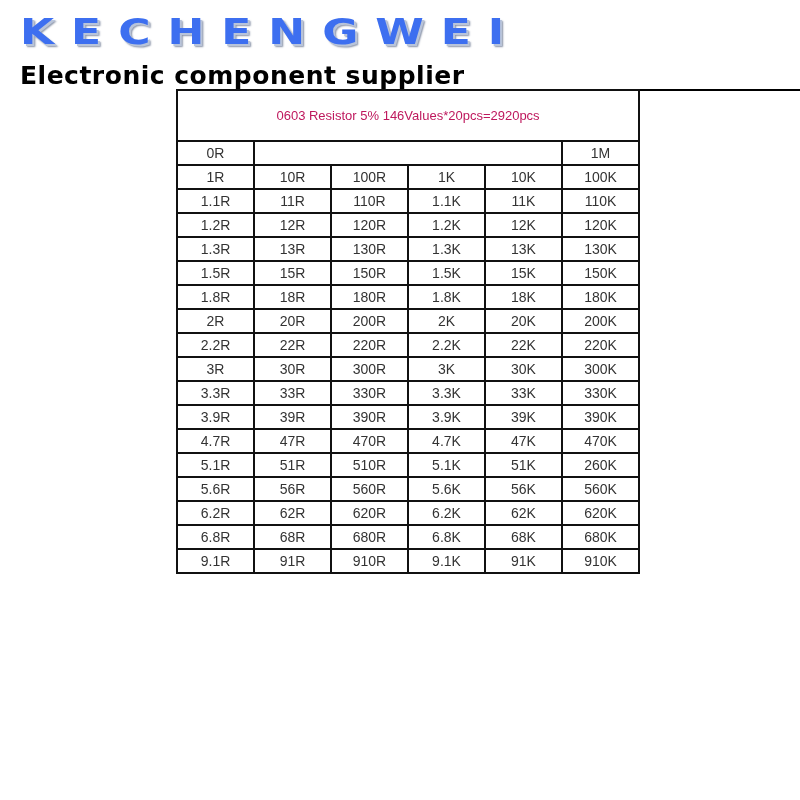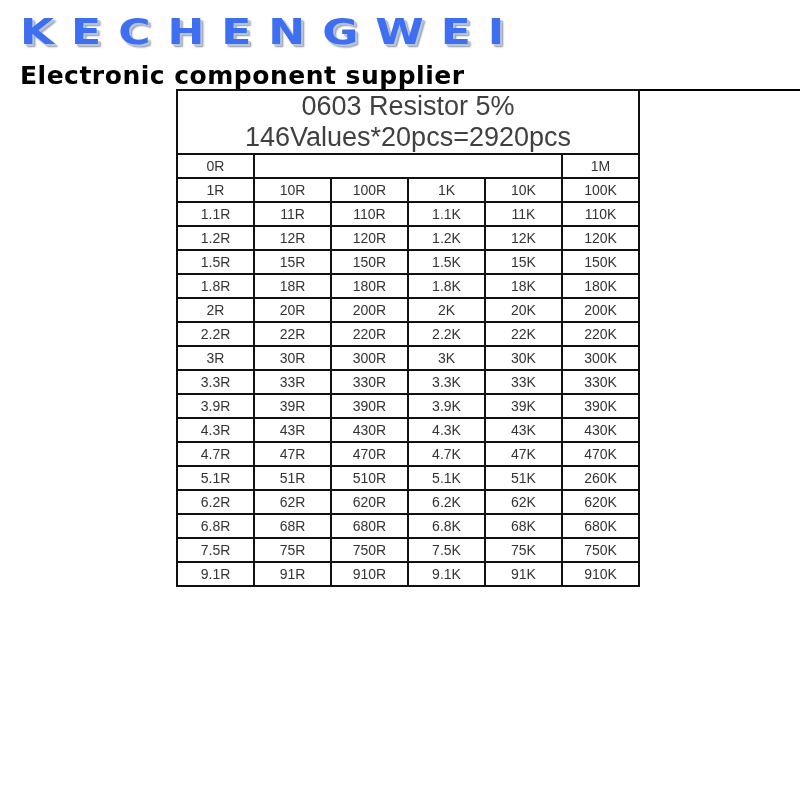--- a/index.html
+++ b/index.html
@@ -2,21 +2,21 @@
 <html><head>
 <meta charset="utf-8">
 <style>
   html, body { margin:0; padding:0; }
   body { width:800px; height:800px; background:#ffffff; position:relative; overflow:hidden; font-family:"Liberation Sans", sans-serif; }
   .brand { position:absolute; left:20px; top:14px; font-family:"DejaVu Sans", sans-serif; font-weight:bold; font-size:44px; letter-spacing:17px; color:#3d6ff0; text-shadow: 2px 2px 0 #b9c4d9, 3px 3px 2px #8a94a8; line-height:1; transform:scaleY(0.82); transform-origin:top left; }
   .tagline { position:absolute; left:20px; top:63px; font-family:"DejaVu Sans", sans-serif; font-weight:bold; font-size:25px; color:#000; letter-spacing:0.5px; line-height:1;text-align:center; }
   .rule { position:absolute; left:176px; top:89px; width:624px; height:2px; background:#000; }
   table { position:absolute; left:176px; top:89px; width:464px; border-collapse:collapse; table-layout:fixed; }
   td { border:2px solid #111; text-align:center; font-size:14px; color:#333; height:22px; padding:0; }
-  td.title { height:49px; font-size:27px; color:#404040; font-weight:normal; }
+  td.title { height:49px; font-size:13px; color:#be185d; font-weight:normal; }
   col.c { width:77px; }
 </style>
 </head>
 <body>
 
 <div class="brand">KECHENGWEI</div>
 <div class="tagline">Electronic component supplier</div>
 <div class="rule"></div>
 
 <table>
@@ -53,20 +53,28 @@
         <td>11K</td>
         <td>110K</td>
       </tr>
       <tr>
         <td>1.2R</td>
         <td>12R</td>
         <td>120R</td>
         <td>1.2K</td>
         <td>12K</td>
         <td>120K</td>
+      </tr>
+      <tr>
+        <td>1.3R</td>
+        <td>13R</td>
+        <td>130R</td>
+        <td>1.3K</td>
+        <td>13K</td>
+        <td>130K</td>
       </tr>
       <tr>
         <td>1.5R</td>
         <td>15R</td>
         <td>150R</td>
         <td>1.5K</td>
         <td>15K</td>
         <td>150K</td>
       </tr>
       <tr>
@@ -111,68 +119,60 @@
       </tr>
       <tr>
         <td>3.9R</td>
         <td>39R</td>
         <td>390R</td>
         <td>3.9K</td>
         <td>39K</td>
         <td>390K</td>
       </tr>
       <tr>
-        <td>4.3R</td>
-        <td>43R</td>
-        <td>430R</td>
-        <td>4.3K</td>
-        <td>43K</td>
-        <td>430K</td>
-      </tr>
-      <tr>
         <td>4.7R</td>
         <td>47R</td>
         <td>470R</td>
         <td>4.7K</td>
         <td>47K</td>
         <td>470K</td>
       </tr>
       <tr>
         <td>5.1R</td>
         <td>51R</td>
         <td>510R</td>
         <td>5.1K</td>
         <td>51K</td>
         <td>260K</td>
+      </tr>
+      <tr>
+        <td>5.6R</td>
+        <td>56R</td>
+        <td>560R</td>
+        <td>5.6K</td>
+        <td>56K</td>
+        <td>560K</td>
       </tr>
       <tr>
         <td>6.2R</td>
         <td>62R</td>
         <td>620R</td>
         <td>6.2K</td>
         <td>62K</td>
         <td>620K</td>
       </tr>
       <tr>
         <td>6.8R</td>
         <td>68R</td>
         <td>680R</td>
         <td>6.8K</td>
         <td>68K</td>
         <td>680K</td>
       </tr>
       <tr>
-        <td>7.5R</td>
-        <td>75R</td>
-        <td>750R</td>
-        <td>7.5K</td>
-        <td>75K</td>
-        <td>750K</td>
-      </tr>
-      <tr>
         <td>9.1R</td>
         <td>91R</td>
         <td>910R</td>
         <td>9.1K</td>
         <td>91K</td>
         <td>910K</td>
       </tr>
     </tbody>
 </table>
 

